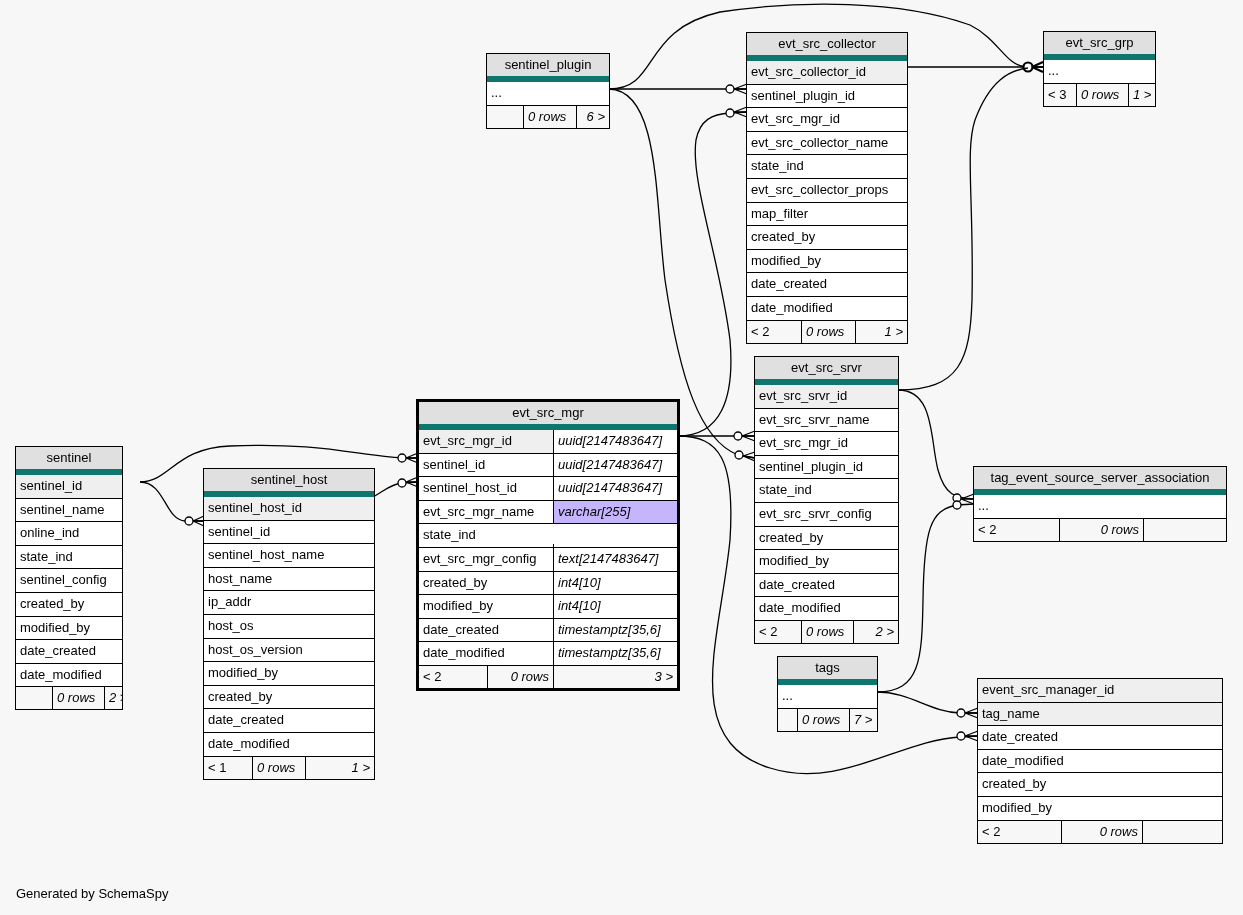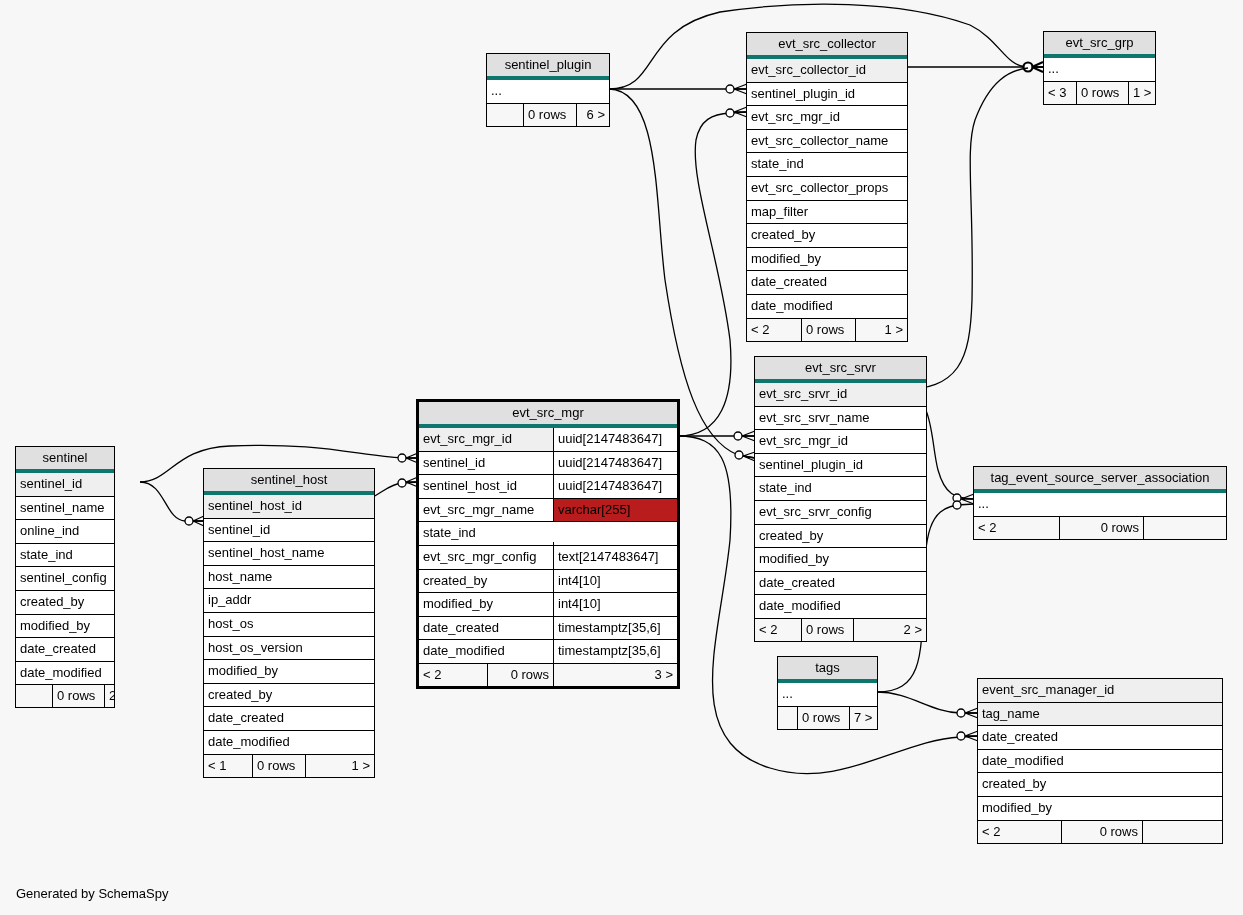--- a/index.html
+++ b/index.html
@@ -1,25 +1,25 @@
 <!DOCTYPE html>
 <html><head>
 <meta charset="utf-8">
 <style>
   html, body { margin:0; padding:0; }
   body { width:1243px; height:915px; background:#f7f7f7; position:relative; overflow:hidden;
          font-family:"Liberation Sans", sans-serif; font-size:13px; color:#000; }
   .tbl { position:absolute; border:1px solid #000; background:#fff; box-sizing:border-box; }
   .tbl.focus { border:3px solid #000; }
-  .tbl .hdr { background:#e0e0e0; text-align:center; height:22px; line-height:22px; border-bottom:4px solid #0f766e; white-space:nowrap; }
+  .tbl .hdr { background:#e0e0e0; text-align:center; height:22px; line-height:22px; border-bottom:6px solid #0f766e; white-space:nowrap; }
   .tbl .row { display:flex; height:22.6px; line-height:22px; border-bottom:1px solid #000; white-space:nowrap; }
   .tbl .row.key { background:#efefef; }
   .tbl .row:last-child { border-bottom:none; }
   .tbl .cell { padding:0 4px; overflow:hidden; box-sizing:border-box; }
-  .tbl .cell + .cell { border-left:1px solid #000; }
+  .tbl .cell + .cell { border-left:1px solid #000;font-style:italic; }
   .tbl .foot { display:flex; height:22px; line-height:22px; background:#f7f7f7; white-space:nowrap; }
   .tbl .foot .cell { padding:0 4px; }
   .r { text-align:right; }
   svg#edges { position:absolute; left:0; top:0; width:1243px; height:915px; pointer-events:none; }
   svg#edges path { fill:none; stroke:#000; stroke-width:1.3; }
   svg#edges circle { fill:#fff; stroke:#000; stroke-width:1.3; }
   #footer-credit { position:absolute; left:16px; top:886px; font-size:13px; }
 </style>
 </head>
 <body>
@@ -71,21 +71,21 @@
   <path d="M961,499 L974,494 M961,499 L974,504 M961,499 L974,499"></path>
 
   <path d="M877,692 C920,692 922,660 923,600 C924,530 930,510 957,505 L974,504"></path>
   <circle cx="957" cy="505" r="4"></circle>
 
   <path d="M877,692 C910,692 930,712 960,713 L978,713"></path>
   <circle cx="961" cy="713" r="4"></circle>
   <path d="M965,713 L978,708 M965,713 L978,718 M965,713 L978,713"></path>
 </svg>
 
-<div class="tbl" style="left:15px;top:446px;width:100px;">
+<div class="tbl" style="left:15px;top:446px;width:108px;">
   <div class="hdr">sentinel</div>
   <div>
       <div class="row key">
         <div class="cell">sentinel_id</div>
       </div>
       <div class="row">
         <div class="cell">sentinel_name</div>
       </div>
       <div class="row">
         <div class="cell">online_ind</div>
@@ -170,21 +170,21 @@
       <div class="row">
         <div class="cell" style="width: 134px;">sentinel_id</div>
         <div class="cell" style="flex: 1 1 0%; background: rgb(255, 255, 255);">uuid[2147483647]</div>
       </div>
       <div class="row">
         <div class="cell" style="width: 134px;">sentinel_host_id</div>
         <div class="cell" style="flex: 1 1 0%; background: rgb(255, 255, 255);">uuid[2147483647]</div>
       </div>
       <div class="row">
         <div class="cell" style="width: 134px;">evt_src_mgr_name</div>
-        <div class="cell" style="flex: 1 1 0%; background: #b91c1c;">varchar[255]</div>
+        <div class="cell" style="flex: 1 1 0%; background: #c4b5fd;">varchar[255]</div>
       </div>
       <div class="row">
         <div class="cell" style="width: 134px;">state_ind</div>
         <div class="cell" style="flex: 1 1 0%; background: rgb(255, 255, 255); margin-top: 20px;">bool[1]</div>
       </div>
       <div class="row">
         <div class="cell" style="width: 134px;">evt_src_mgr_config</div>
         <div class="cell" style="flex: 1 1 0%; background: rgb(255, 255, 255);">text[2147483647]</div>
       </div>
       <div class="row">
@@ -276,21 +276,21 @@
         <div class="cell">...</div>
       </div>
     </div>
   <div class="foot">
     <div class="cell" style="width:32px">&lt; 3</div>
     <div class="cell" style="width:52px;border-left:1px solid #000">0 rows</div>
     <div class="cell" style="flex:1;border-left:1px solid #000">1 &gt;</div>
   </div>
 </div>
 
-<div class="tbl" style="left:754px;top:356px;width:173px;">
+<div class="tbl" style="left:754px;top:356px;width:145px;">
   <div class="hdr">evt_src_srvr</div>
   <div>
       <div class="row key">
         <div class="cell">evt_src_srvr_id</div>
       </div>
       <div class="row">
         <div class="cell">evt_src_srvr_name</div>
       </div>
       <div class="row">
         <div class="cell">evt_src_mgr_id</div>

